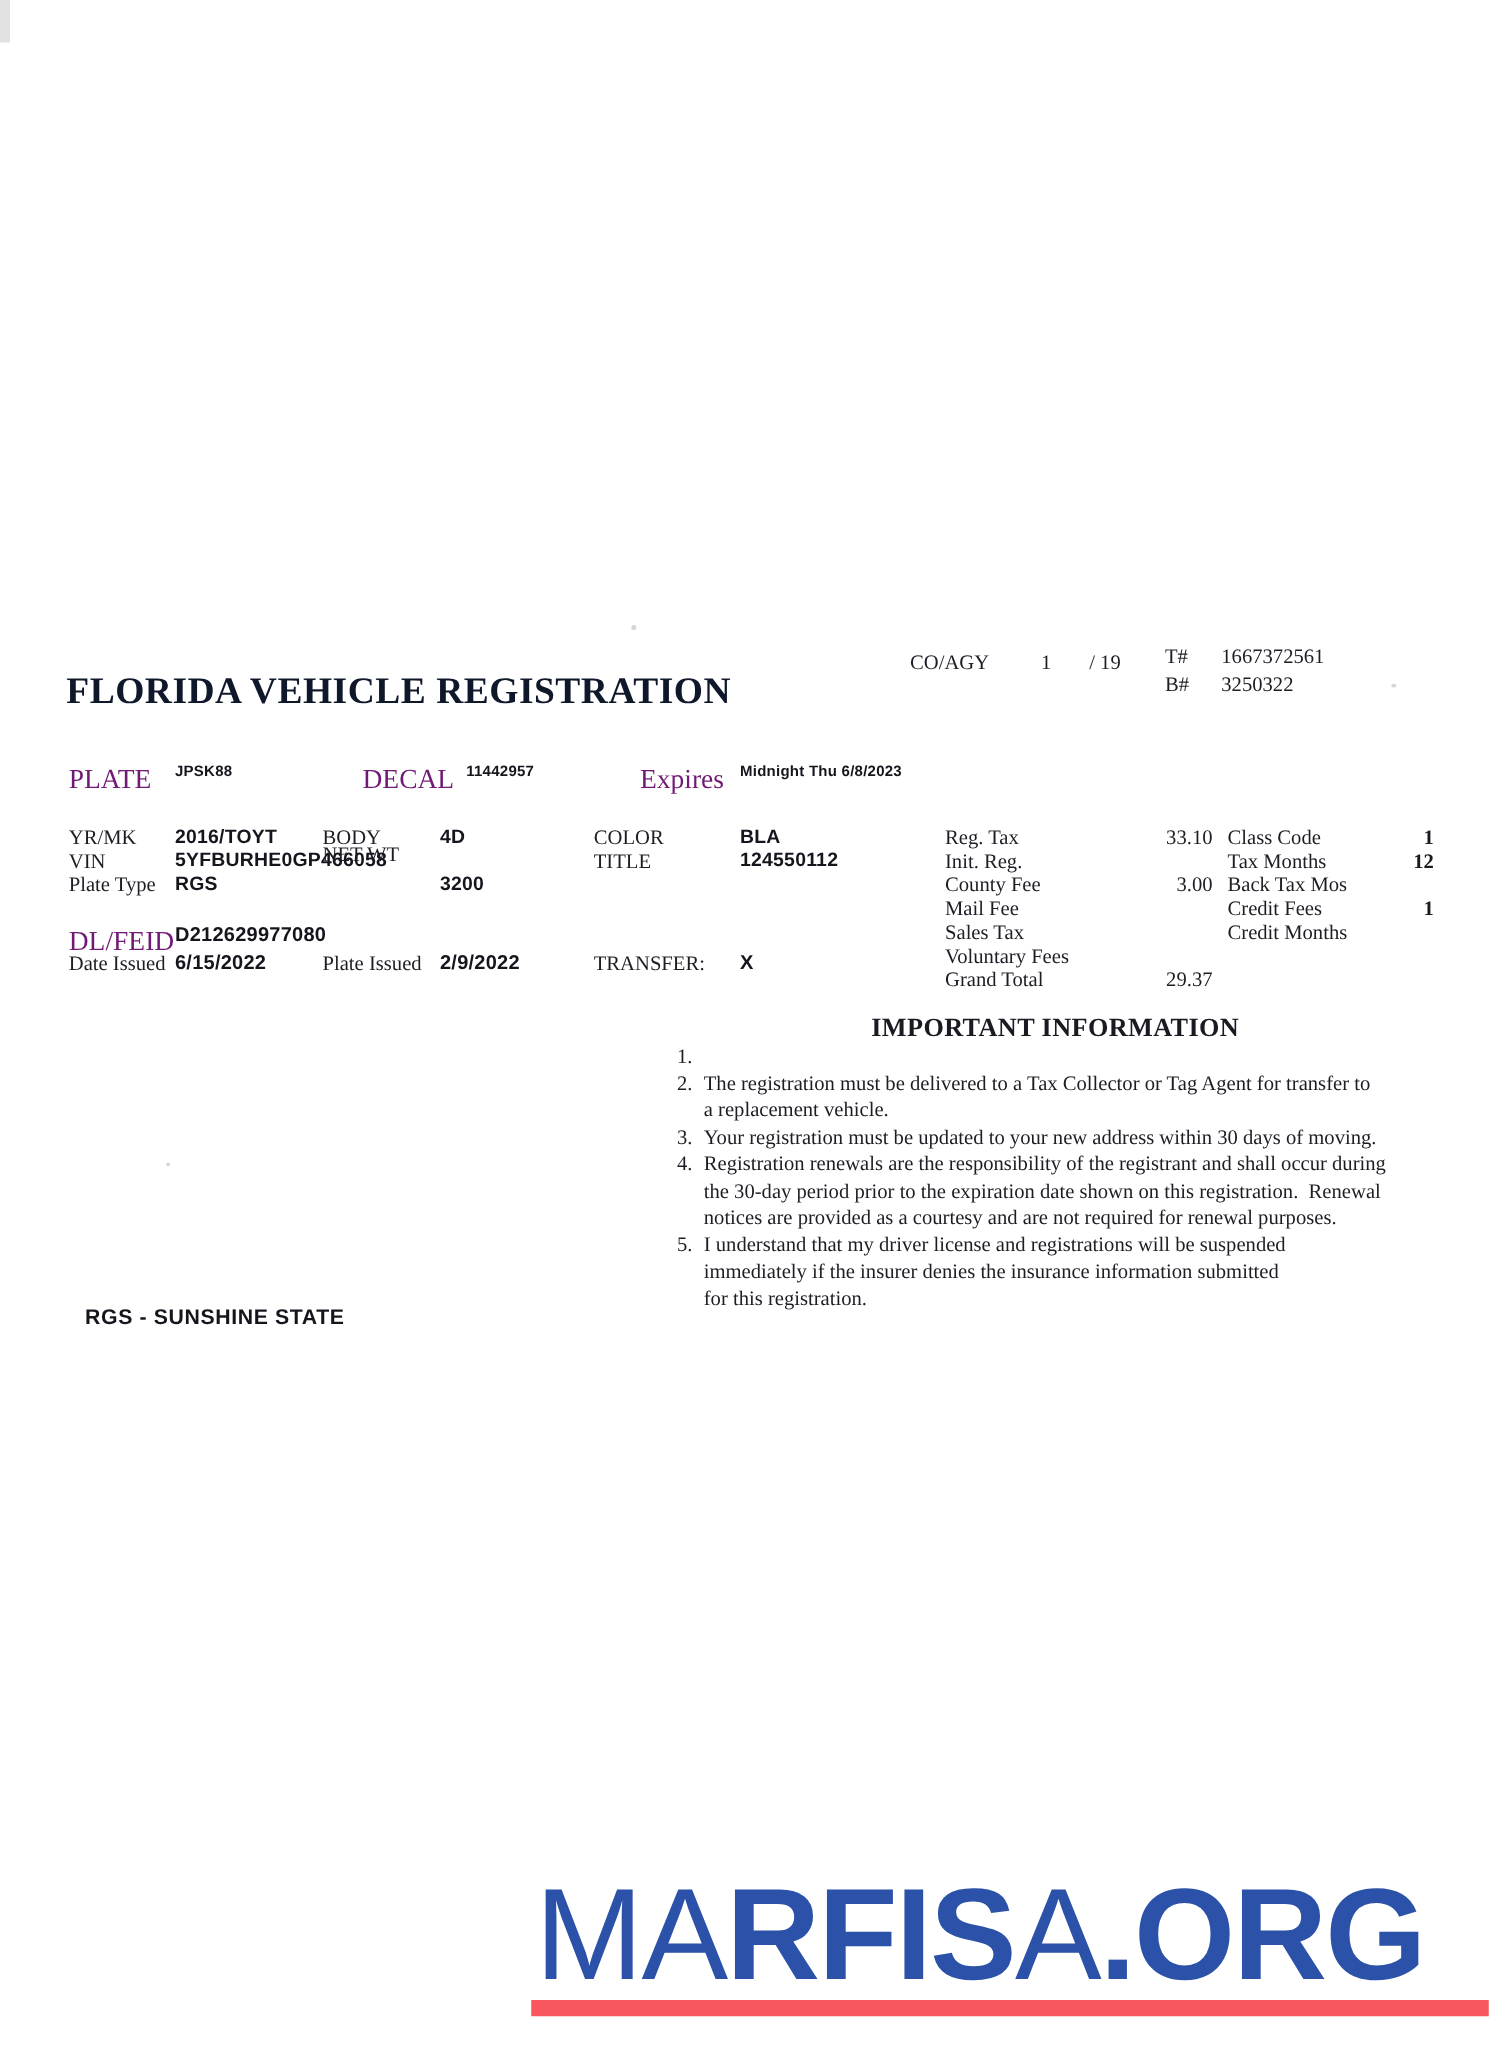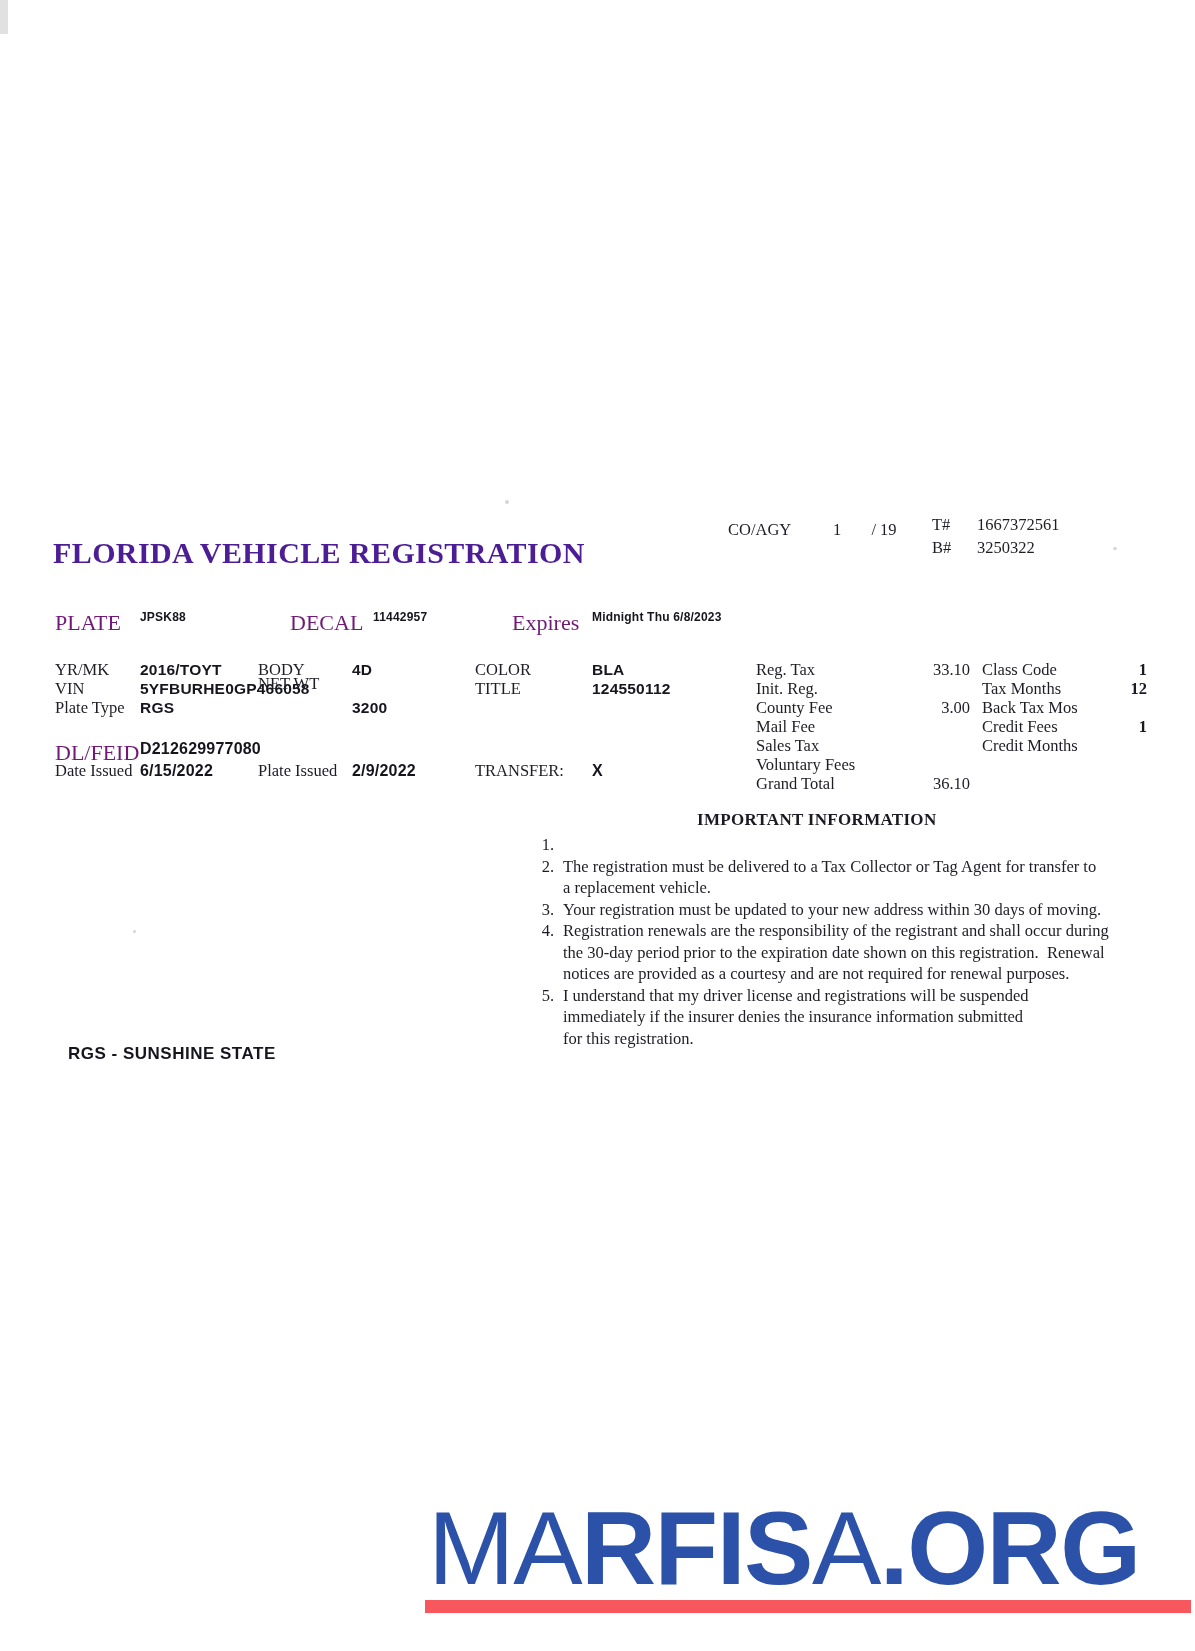--- a/index.html
+++ b/index.html
@@ -12,21 +12,21 @@
     font-family: "Liberation Serif", serif;
     color: #1d1d25;
   }
   .abs { position: absolute; }
 
   .title {
     font-family: "Liberation Serif", serif;
     font-size: 30px;
     font-weight: 600;
     letter-spacing: 0.4px;
-    color: #4c1d95;
+    color: #0f172a;
   }
 
   .serif-sm  { font-family: "Liberation Serif", serif; font-size: 16.5px; color: #1d1d25; }
   .serif-md  { font-family: "Liberation Serif", serif; font-size: 22px; color: #701a75; }
   .serif-val { font-family: "Liberation Serif", serif; font-size: 16.5px; font-weight: 600; color: #1a1a22; }
 
   .sans-val  { font-family: "Liberation Sans", sans-serif; font-weight: 700; font-size: 15.5px; color: #15151d; letter-spacing: 0.2px; }
   .sans-val-lg { font-family: "Liberation Sans", sans-serif; font-weight: 700; font-size: 12px; color: #15151d; letter-spacing: 0.2px; }
 
   .right { text-align: right; }
@@ -35,21 +35,21 @@
     font-family: "Liberation Sans", sans-serif;
     font-weight: 700;
     font-size: 17px;
     line-height: 21.5px;
     letter-spacing: 0.3px;
     color: #15151d;
   }
 
   .info-heading {
     font-family: "Liberation Serif", serif;
-    font-size: 17px;
+    font-size: 21px;
     font-weight: 600;
     letter-spacing: 0.3px;
     color: #1a1a22;
   }
   .info-list { display: flex; flex-direction: column; }
   .info-item { display: flex; align-items: flex-start; }
   .info-num {
     flex: 0 0 24px;
     text-align: right;
     margin-right: 9px;
@@ -144,21 +144,21 @@
   <div class="abs serif-sm right" style="left:850px; top:679px; width:120px;"></div>
   <div class="abs serif-sm" style="left:756px; top:698px;">County Fee</div>
   <div class="abs serif-sm right" style="left:850px; top:698px; width:120px;">3.00</div>
   <div class="abs serif-sm" style="left:756px; top:717px;">Mail Fee</div>
   <div class="abs serif-sm right" style="left:850px; top:717px; width:120px;"></div>
   <div class="abs serif-sm" style="left:756px; top:736px;">Sales Tax</div>
   <div class="abs serif-sm right" style="left:850px; top:736px; width:120px;"></div>
   <div class="abs serif-sm" style="left:756px; top:755px;">Voluntary Fees</div>
   <div class="abs serif-sm right" style="left:850px; top:755px; width:120px;"></div>
   <div class="abs serif-sm" style="left:756px; top:774px;">Grand Total</div>
-  <div class="abs serif-sm right" style="left:850px; top:774px; width:120px;">36.10</div>
+  <div class="abs serif-sm right" style="left:850px; top:774px; width:120px;">29.37</div>
 
   <div class="abs serif-sm" style="left:982px; top:660px;">Class Code</div>
   <div class="abs serif-val right" style="left:1085px; top:660px; width:62px;">1</div>
   <div class="abs serif-sm" style="left:982px; top:679px;">Tax Months</div>
   <div class="abs serif-val right" style="left:1085px; top:679px; width:62px;">12</div>
   <div class="abs serif-sm" style="left:982px; top:698px;">Back Tax Mos</div>
   <div class="abs serif-val right" style="left:1085px; top:698px; width:62px;"></div>
   <div class="abs serif-sm" style="left:982px; top:717px;">Credit Fees</div>
   <div class="abs serif-val right" style="left:1085px; top:717px; width:62px;">1</div>
   <div class="abs serif-sm" style="left:982px; top:736px;">Credit Months</div>

